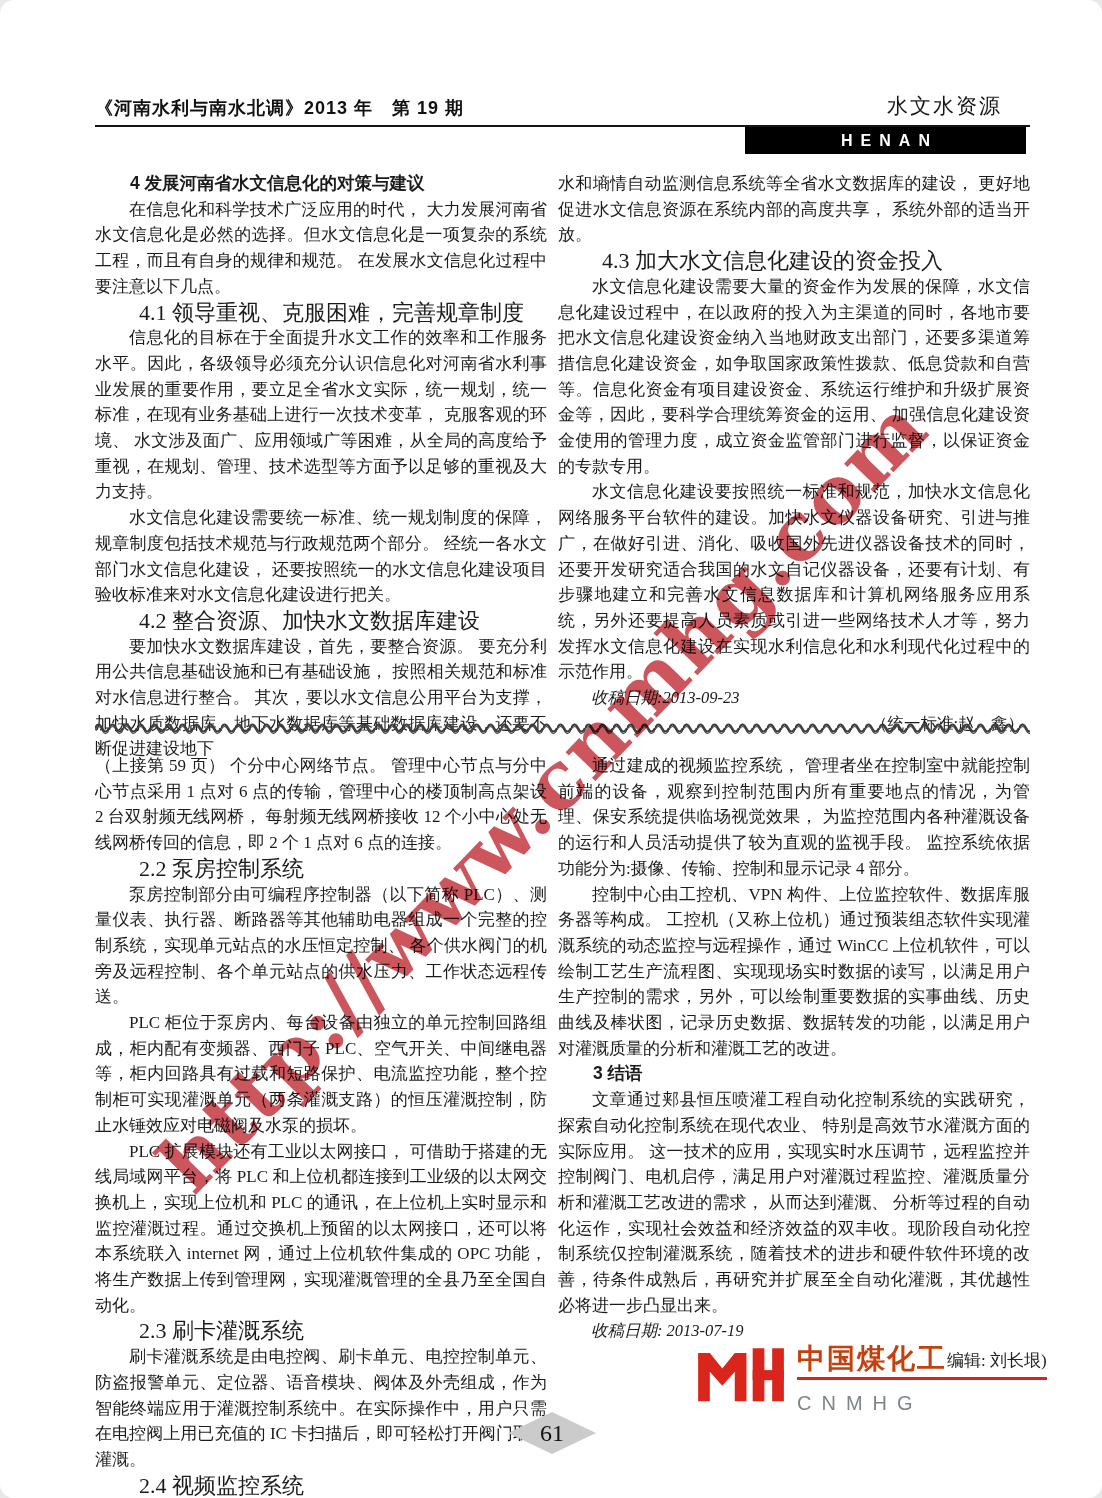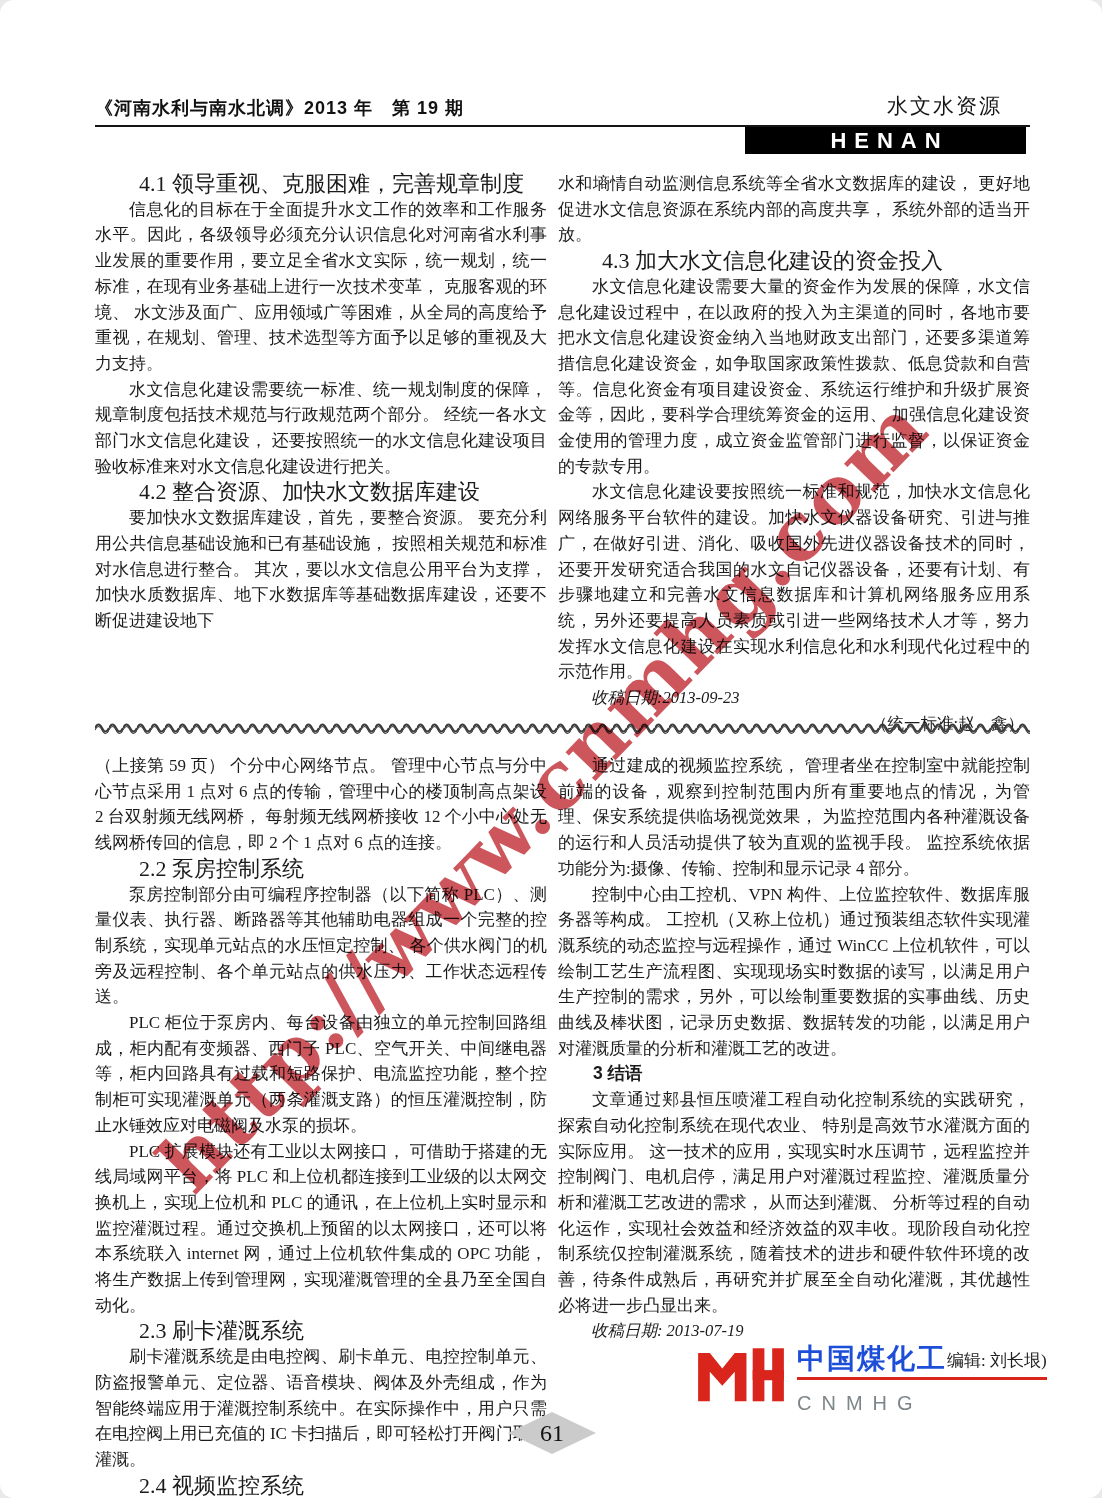--- a/index.html
+++ b/index.html
@@ -8,21 +8,21 @@
 
   
   .journal-title{position:absolute;left:95px;top:96px;font-family:"Liberation Sans","DejaVu Sans",sans-serif;
         font-weight:bold;font-size:18px;letter-spacing:1px;color:#111;}
   .section-title{position:absolute;right:100px;top:92px;font-family:"Liberation Sans","DejaVu Sans",sans-serif;
         font-weight:500;font-size:21px;letter-spacing:2px;color:#161616;}
   .header-rule{position:absolute;left:95px;top:125px;width:935px;height:2px;background:#141414;}
   .region-bar{position:absolute;left:745px;top:127px;width:281px;height:27px;background:#000;
         display:flex;align-items:center;justify-content:center;}
   .region-label{color:#fff;font-family:"Liberation Sans","DejaVu Sans",sans-serif;font-weight:bold;
-        font-size:22px;letter-spacing:8px;padding-left:8px;}
+        font-size:16px;letter-spacing:8px;padding-left:8px;}
 
   
   .col{position:absolute;text-align:justify;font-size:17px;line-height:25.7px;}
   .col-tl{left:95px;top:171px;width:452px;}
   .col-tr{left:558px;top:171px;width:472px;}
   .col-bl{left:95px;top:753px;width:452px;}
   .col-br{left:558px;top:753px;width:472px;}
   .col p{margin:0;text-indent:2em;}
   .col p.noindent{text-indent:0;}
   .h-main{margin:0;font-family:"Liberation Sans","DejaVu Sans",sans-serif;font-weight:bold;
@@ -40,21 +40,21 @@
         letter-spacing:2px;color:rgba(194,48,56,0.82);white-space:nowrap;mix-blend-mode:multiply;
         z-index:5;pointer-events:none;}
 
   
   .brand{position:absolute;left:695px;top:1344px;display:flex;gap:10px;align-items:flex-start;z-index:6;
         background:rgba(255,255,255,0.0);}
   .brand-mark{flex:0 0 auto;}
   .brand-right{display:flex;flex-direction:column;}
   .brand-row{display:flex;align-items:flex-end;}
   .brand-name{font-family:"Liberation Sans","DejaVu Sans",sans-serif;font-weight:bold;font-size:28px;
-        color:#1d4ed8;letter-spacing:2px;line-height:30px;}
+        color:#c2410c;letter-spacing:2px;line-height:30px;}
   .brand-editor{font-size:17px;color:#222;margin-left:0;line-height:26px;}
   .brand-line{height:3px;background:#d9251c;margin-top:3px;width:100%;}
   .brand-sub{font-family:"Liberation Sans","DejaVu Sans",sans-serif;font-size:20px;letter-spacing:10px;
         color:#7e8588;margin-top:12px;}
 
   
   .pagenum{position:absolute;left:508px;top:1412px;z-index:2;}
 </style>
 </head>
 <body>
@@ -62,20 +62,22 @@
 <div class="page">
 
   <div class="journal-title">《河南水利与南水北调》2013 年　第 19 期</div>
   <div class="section-title">水文水资源</div>
   <div class="header-rule"></div>
   <div class="region-bar">
     <span class="region-label">HENAN</span>
   </div>
 
   <div class="col col-tl">
+    <p class="h-main">4 发展河南省水文信息化的对策与建议</p>
+    <p>在信息化和科学技术广泛应用的时代， 大力发展河南省水文信息化是必然的选择。但水文信息化是一项复杂的系统工程，而且有自身的规律和规范。 在发展水文信息化过程中要注意以下几点。</p>
     <p class="h-sub">4.1 领导重视、克服困难，完善规章制度</p>
     <p>信息化的目标在于全面提升水文工作的效率和工作服务水平。因此，各级领导必须充分认识信息化对河南省水利事业发展的重要作用，要立足全省水文实际，统一规划，统一标准，在现有业务基础上进行一次技术变革， 克服客观的环境、 水文涉及面广、应用领域广等困难，从全局的高度给予重视，在规划、管理、技术选型等方面予以足够的重视及大力支持。</p>
     <p>水文信息化建设需要统一标准、统一规划制度的保障，规章制度包括技术规范与行政规范两个部分。 经统一各水文部门水文信息化建设， 还要按照统一的水文信息化建设项目验收标准来对水文信息化建设进行把关。</p>
     <p class="h-sub">4.2 整合资源、加快水文数据库建设</p>
     <p>要加快水文数据库建设，首先，要整合资源。 要充分利用公共信息基础设施和已有基础设施， 按照相关规范和标准对水信息进行整合。 其次，要以水文信息公用平台为支撑，加快水质数据库、地下水数据库等基础数据库建设，还要不断促进建设地下</p>
   </div>
 
   <div class="col col-tr">
     <p class="noindent">水和墒情自动监测信息系统等全省水文数据库的建设， 更好地促进水文信息资源在系统内部的高度共享， 系统外部的适当开放。</p>
     <p class="h-sub">4.3 加大水文信息化建设的资金投入</p>

